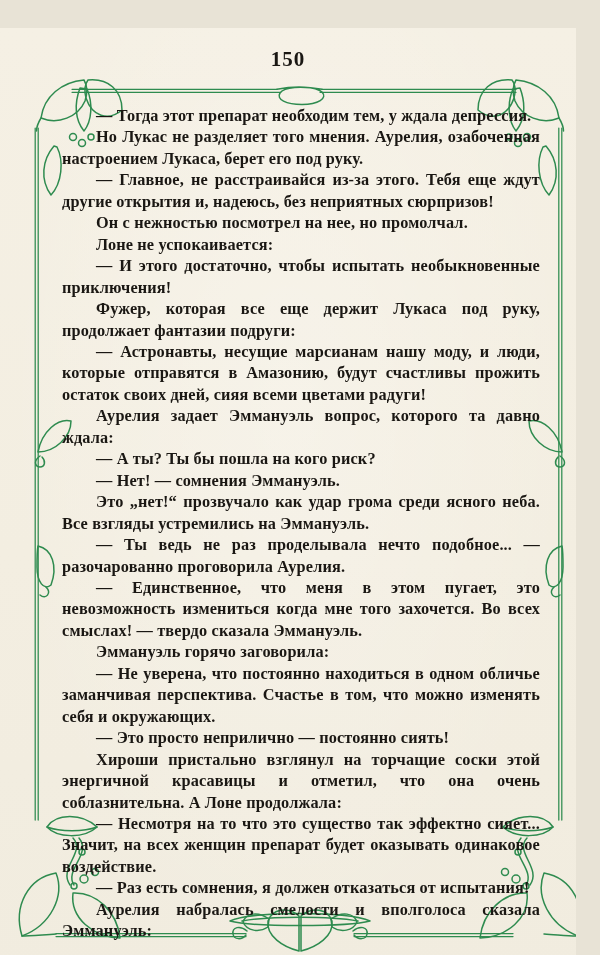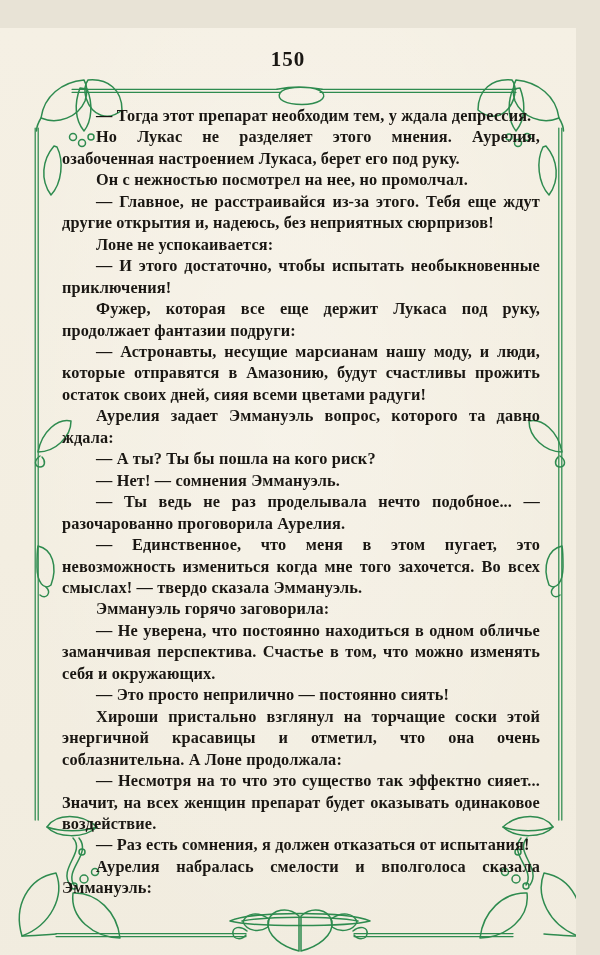--- a/index.html
+++ b/index.html
@@ -152,30 +152,31 @@
       <path d="M331,891 C342,883 354,885 357,894 C353,903 341,905 332,899 Z"></path>
       <path d="M299,888 C288,878 272,881 268,893 C266,908 283,919 299,923 Z"></path>
       <path d="M301,888 C312,878 328,881 332,893 C334,908 317,919 301,923 Z"></path>
       <path d="M247,903 C240,897 232,899 233,906 C234,912 242,912 246,907"></path>
       <path d="M353,903 C360,897 368,899 367,906 C366,912 358,912 354,907"></path>
     </g>
   </svg>
 
   <div class="text-body">
       <p>— Тогда этот препарат необходим тем, у ждала депрессия.</p>
-      <p>Но Лукас не разделяет этого мнения. Аурелия, озабоченная настроением Лукаса, берет его под руку.</p>
+      <p>Но Лукас не разделяет того мнения. Аурелия, озабоченная настроением Лукаса, берет его под руку.</p>
+      <p>— Главное, не расстраивайся из-за этого. Тебя еще ждут другие открытия и, надеюсь, без неприятных сюрпризов!</p>
       <p>Он с нежностью посмотрел на нее, но промолчал.</p>
-      <p>— Главное, не расстраивайся из-за этого. Тебя еще ждут другие открытия и, надеюсь, без неприятных сюрпризов!</p>
       <p>Лоне не успокаивается:</p>
       <p>— И этого достаточно, чтобы испытать необыкновенные приключения!</p>
       <p>Фужер, которая все еще держит Лукаса под руку, продолжает фантазии подруги:</p>
       <p>— Астронавты, несущие марсианам нашу моду, и люди, которые отправятся в Амазонию, будут счастливы прожить остаток своих дней, сияя всеми цветами радуги!</p>
       <p>Аурелия задает Эммануэль вопрос, которого та давно ждала:</p>
       <p>— А ты? Ты бы пошла на кого риск?</p>
       <p>— Нет! — сомнения Эммануэль.</p>
+      <p>Это „нет!“ прозвучало как удар грома среди ясного неба. Все взгляды устремились на Эммануэль.</p>
       <p>— Ты ведь не раз проделывала нечто подобное... — разочарованно проговорила Аурелия.</p>
       <p>— Единственное, что меня в этом пугает, это невозможность измениться когда мне того захочется. Во всех смыслах! — твердо сказала Эммануэль.</p>
       <p>Эммануэль горячо заговорила:</p>
       <p>— Не уверена, что постоянно находиться в одном обличье заманчивая перспектива. Счастье в том, что можно изменять себя и окружающих.</p>
       <p>— Это просто неприлично — постоянно сиять!</p>
       <p>Хироши пристально взглянул на торчащие соски этой энергичной красавицы и отметил, что она очень соблазнительна. А Лоне продолжала:</p>
       <p>— Несмотря на то что это существо так эффектно сияет... Значит, на всех женщин препарат будет оказывать одинаковое воздействие.</p>
       <p>— Раз есть сомнения, я должен отказаться от испытания!</p>
       <p>Аурелия набралась смелости и вполголоса сказала Эммануэль:</p>
     </div>

